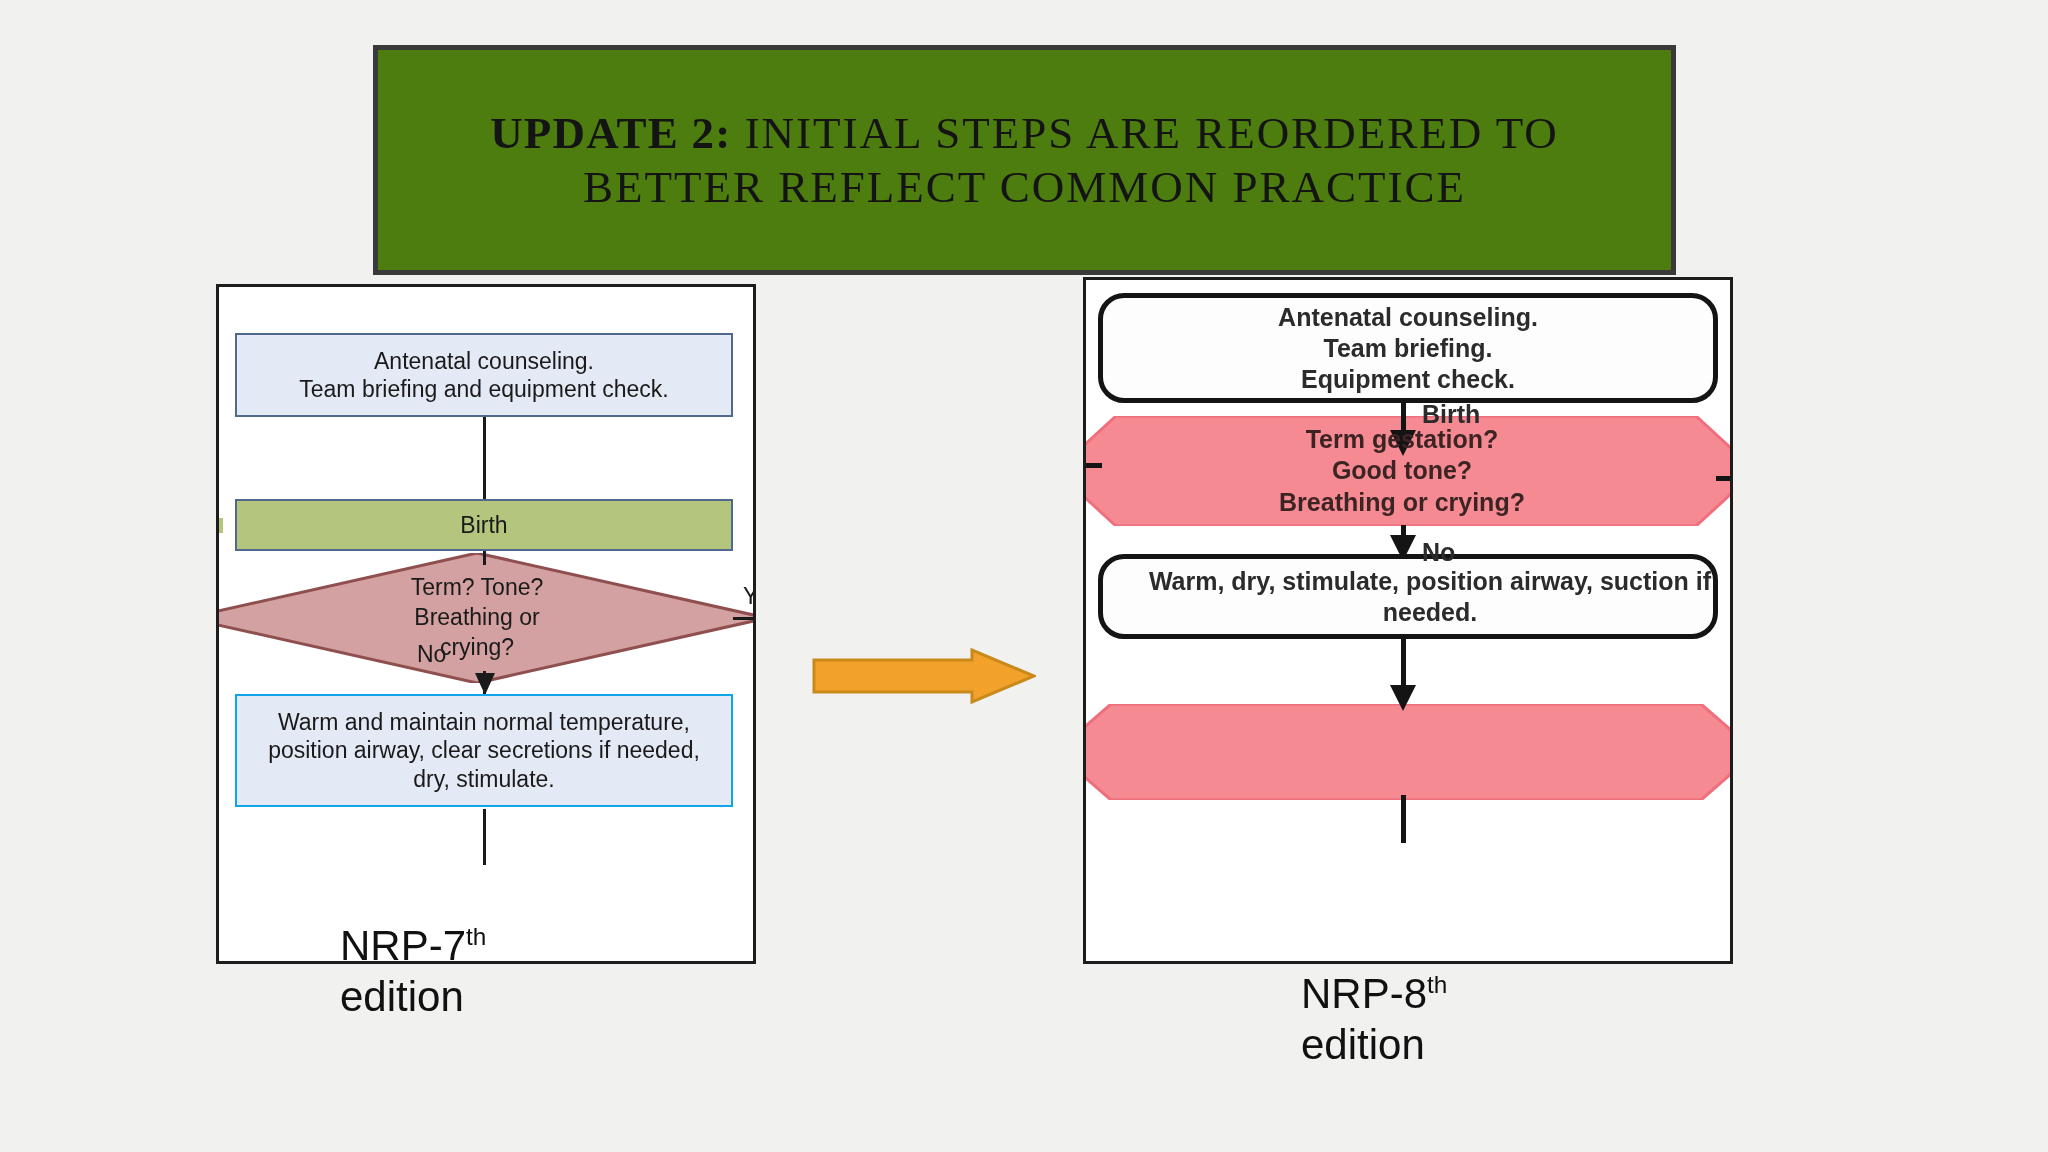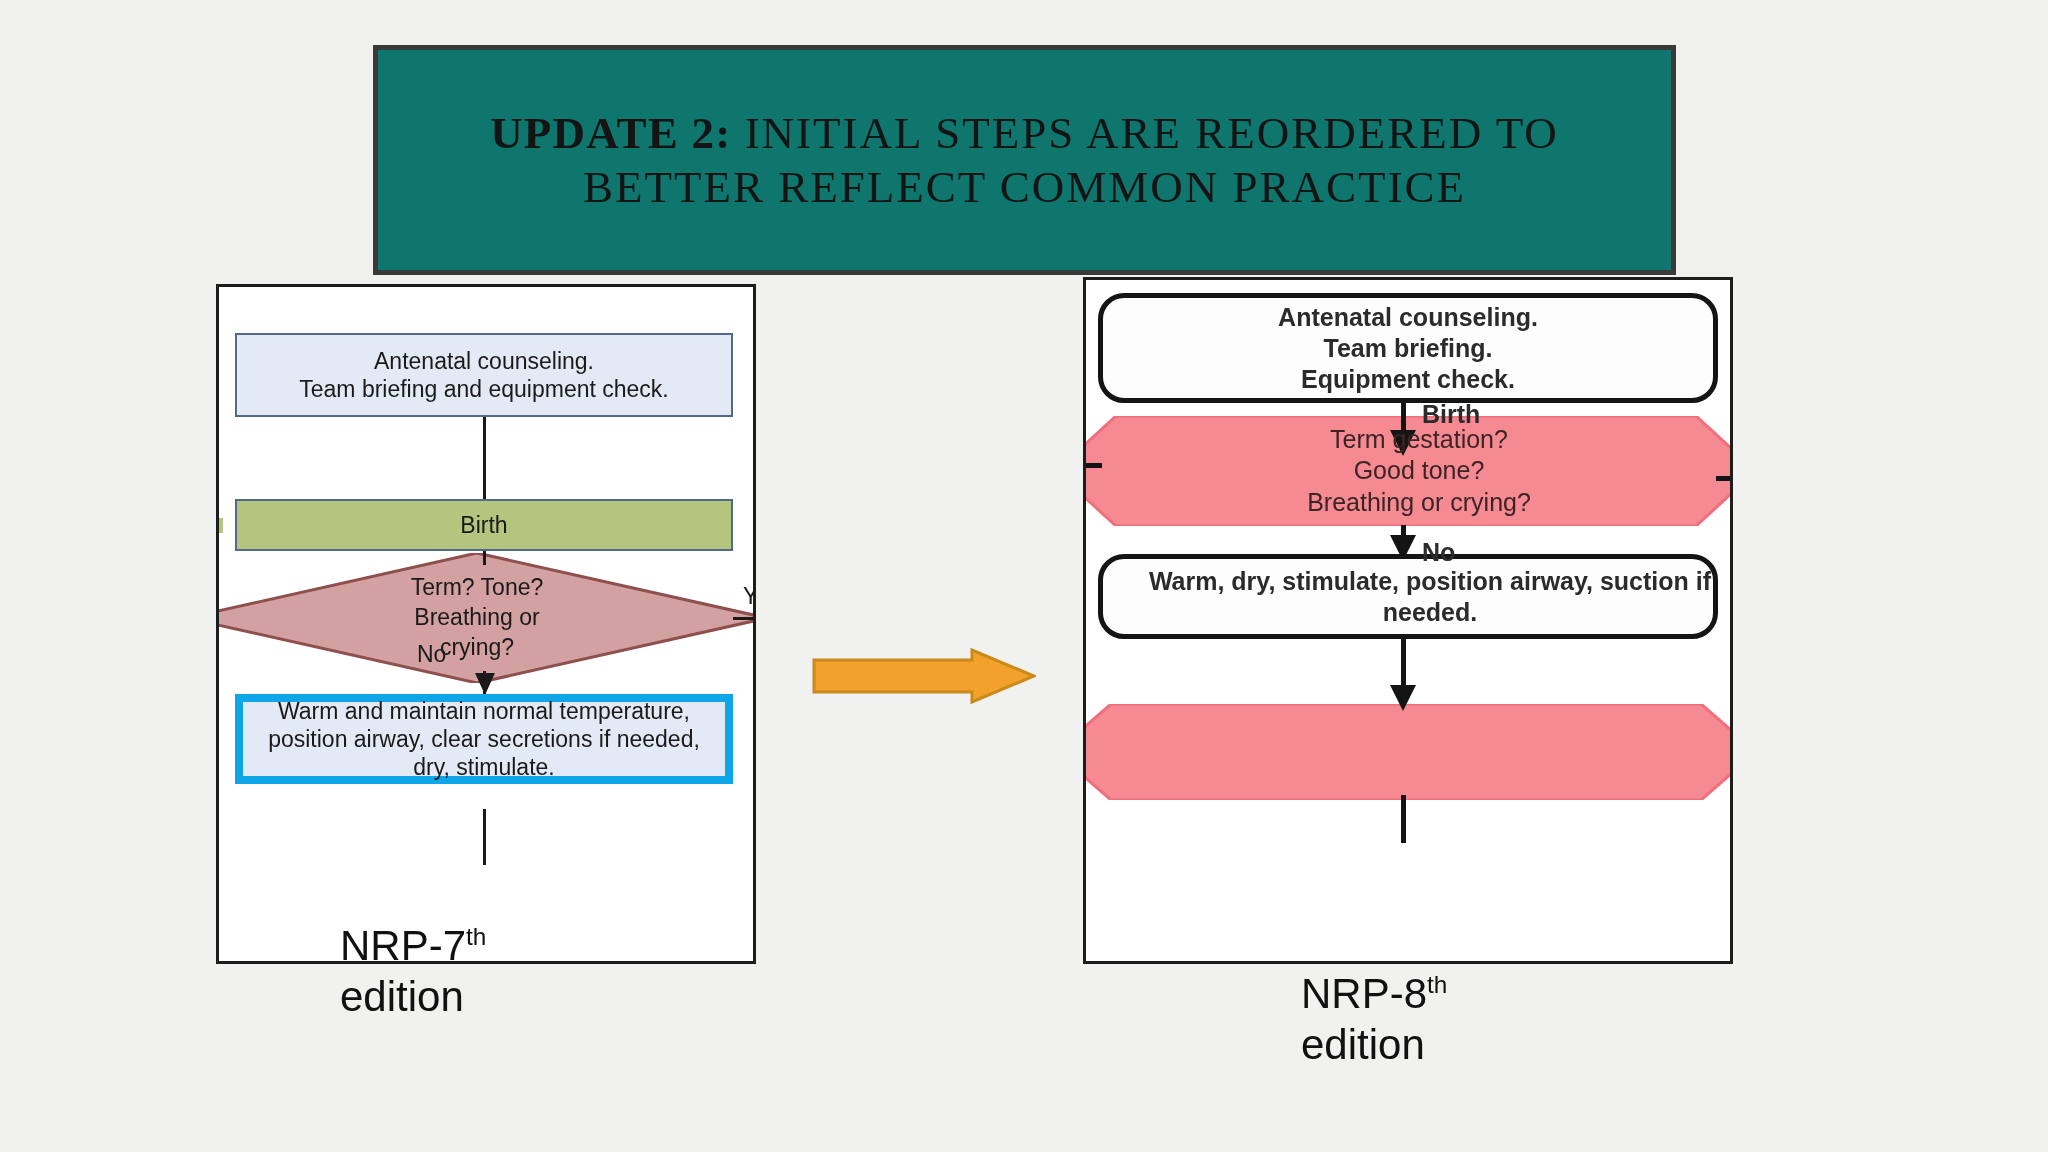--- a/index.html
+++ b/index.html
@@ -15,21 +15,21 @@
     position: relative;
   }
 
   
   #title-box {
     position: absolute;
     left: 373px;
     top: 45px;
     width: 1303px;
     height: 230px;
-    background: #0f766e;
+    background: #4d7c0f;
     border: 5px solid #3a3a3a;
     box-sizing: border-box;
     display: flex;
     align-items: center;
     justify-content: center;
   }
   #title-text {
     font-family: "Liberation Serif", serif;
     font-size: 45px;
     line-height: 1.20;
@@ -98,23 +98,23 @@
     left: -12px;
     top: 231px;
     width: 16px;
     height: 15px;
     background: #b4c57e;
   }
   #l-warm {
     left: 16px;
     top: 407px;
     width: 498px;
-    height: 90px;
+    height: 113px;
     background: #e3eaf5;
-    border: 8px solid #0ea5e9;
+    border: 2px solid #0ea5e9;
     padding: 0 10px;
   }
   #l-diamond-wrap {
     position: absolute;
     left: -32px;
     top: 266px;
     width: 580px;
     height: 130px;
   }
   #l-diamond-text {
@@ -194,24 +194,23 @@
     height: 85px;
     font-size: 25px;
     padding-left: 44px;
   }
   .r-hex-text {
     position: absolute;
     display: flex;
     align-items: center;
     justify-content: center;
     text-align: center;
-    font-weight: normal;
+    font-weight: bold;
     color: #3d2424;
     line-height: 1.26;
-    margin-left: 17px;
   }
   #r-hex1-text {
     left: 0; top: 136px; width: 632px; height: 110px; font-size: 25px;
   }
   #r-hex2-text {
     left: 0; top: 424px; width: 632px; height: 96px; font-size: 25px;
   }
   .r-conn { position: absolute; background: #141414; }
   #r-conn1 { left: 315px; top: 123px; width: 5px; height: 34px; }
   #r-conn2 { left: 315px; top: 245px; width: 5px; height: 12px; }

